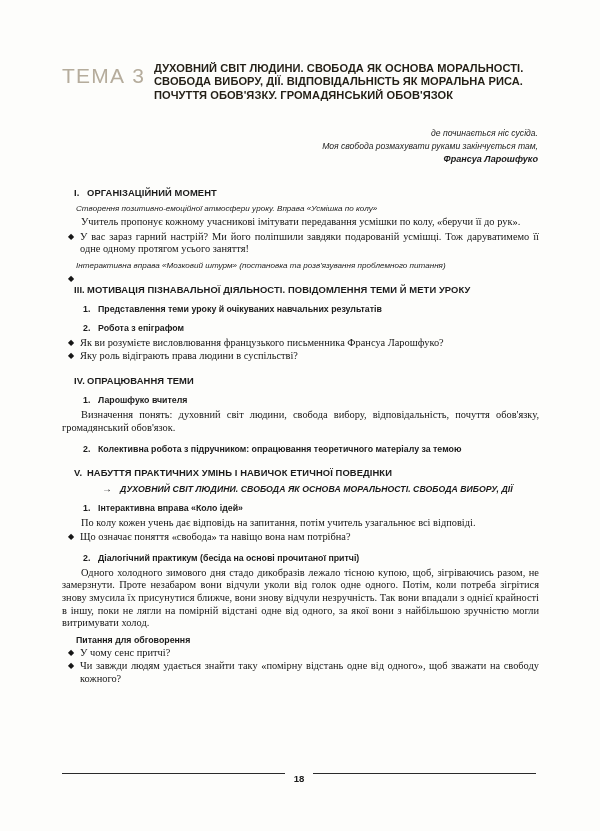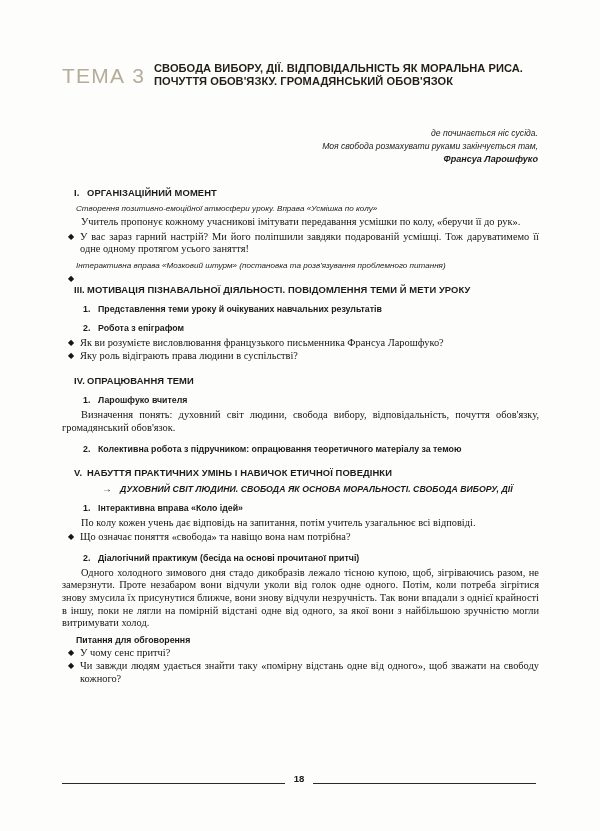--- a/index.html
+++ b/index.html
@@ -193,21 +193,21 @@
     color: #1b1b1b;
   }
 
   
   .footer {
     position: absolute;
     left: 62px;
     right: 64px;
     bottom: 47px;
     display: flex;
-    align-items: flex-end;
+    align-items: flex-start;
     justify-content: center;
   }
   .footer .rule {
     flex: 1 1 auto;
     height: 1px;
     background: #2a2a2a;
   }
   .footer .pagenum {
     font-family: "Liberation Sans", sans-serif;
     font-weight: bold;
@@ -217,20 +217,21 @@
   }
 </style>
 </head>
 <body>
 
 <div class="page">
 
   <div class="title-block">
     <div class="tema-label">ТЕМА 3</div>
     <div class="title-lines">
+      <div>ДУХОВНИЙ СВІТ ЛЮДИНИ. СВОБОДА ЯК ОСНОВА МОРАЛЬНОСТІ.</div>
       <div>СВОБОДА ВИБОРУ, ДІЇ. ВІДПОВІДАЛЬНІСТЬ ЯК МОРАЛЬНА РИСА.</div>
       <div>ПОЧУТТЯ ОБОВ'ЯЗКУ. ГРОМАДЯНСЬКИЙ ОБОВ'ЯЗОК</div>
     </div>
   </div>
 
   <div class="epigraph">
     <div>де починається ніс сусіда.</div>
     <div>Моя свобода розмахувати руками закінчується там,</div>
     <span class="author">Франсуа Ларошфуко</span>
   </div>

